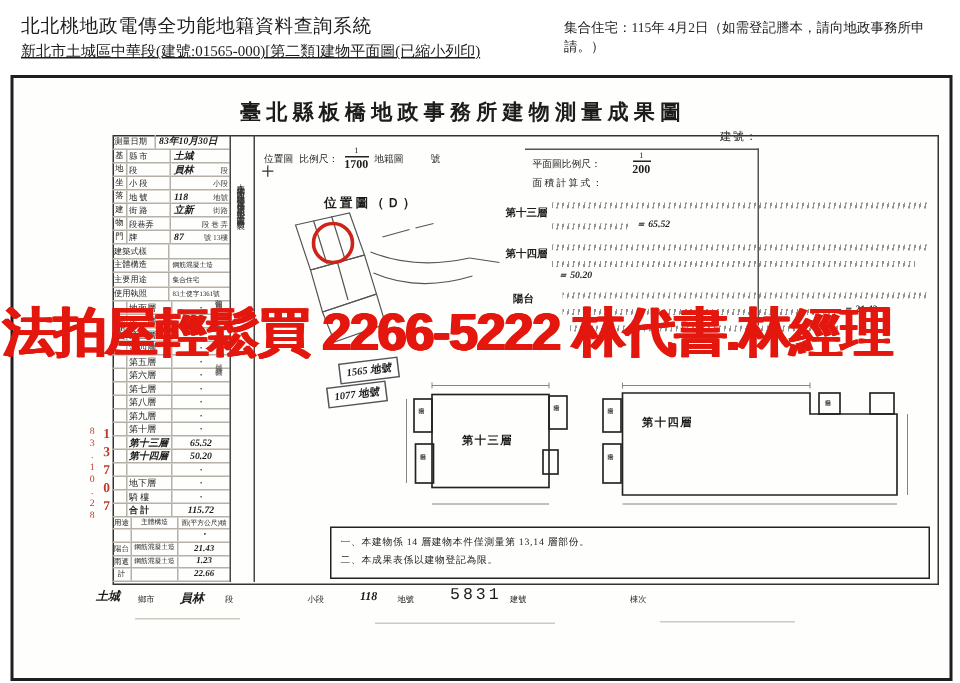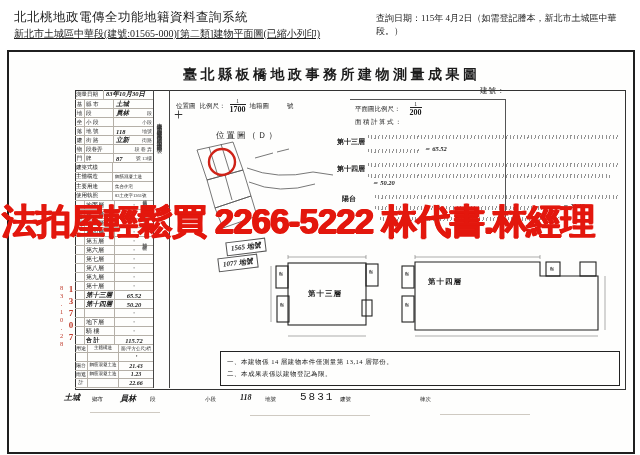--- a/index.html
+++ b/index.html
@@ -5,21 +5,21 @@
   html,body{margin:0;padding:0;}
   body{width:640px;height:455px;position:relative;overflow:hidden;background:#fff;
        font-family:"Liberation Serif",serif;color:#1c1c1c;}
   .abs{position:absolute;}
   
   .sys-title{left:14px;top:9px;font-size:12.5px;letter-spacing:.5px;}
   .date-note{left:376px;top:12px;font-size:9px;color:#222;}
   .subtitle{left:14px;top:27px;font-size:10px;text-decoration:underline;}
   
   .scan{left:7px;top:50px;width:624px;height:400px;border:2px solid #1f1f1f;background:#fefefd;}
-  .doc-title{left:160px;top:66px;font-size:14px;font-weight:bold;letter-spacing:3.5px;margin-left:23px;}
+  .doc-title{left:160px;top:66px;font-size:14px;font-weight:bold;letter-spacing:3.5px;}
   .bno-label{left:480px;top:86px;font-size:7.5px;letter-spacing:1px;}
   .form-box{left:75px;top:90px;width:549px;height:298px;border:1px solid #333;}
   
   .lp{left:75px;top:90px;width:78px;height:298px;display:flex;flex-direction:column;font-size:6px;}
   .row{display:flex;align-items:center;border-bottom:1px solid #b5b0a8;box-sizing:border-box;}
   .c-g{width:9px;align-self:stretch;border-right:1px solid #b5b0a8;text-align:center;font-size:5.5px;line-height:8px;}
   .c-label{width:26px;align-self:stretch;border-right:1px solid #b5b0a8;padding:0 1px;display:flex;align-items:center;justify-content:space-between;font-size:5.5px;}
   .c-val{flex:1;position:relative;padding-left:2px;align-self:stretch;display:flex;align-items:center;}
   .unit{position:absolute;right:1px;font-size:5px;color:#444;}
   .hw{font-weight:bold;font-size:6.5px;font-style:italic;}
@@ -42,25 +42,25 @@
   .lic-vnote{left:141px;top:196px;font-size:4.8px;color:#555;letter-spacing:1px;}
   
   .strip{left:153px;top:90px;width:17px;height:298px;border-left:1px solid #444;border-right:1px solid #444;box-sizing:border-box;}
   .strip-text{left:157px;top:118px;font-size:5.5px;color:#333;letter-spacing:1px;}
   
   .loc-head{left:176px;top:98px;font-size:6.5px;display:flex;align-items:center;gap:4px;}
   .plus-mark{left:174px;top:106px;font-size:16px;font-weight:100;color:#333;}
   .frac{display:inline-block;text-align:center;vertical-align:middle;}
   .frac .n{display:block;font-size:5.5px;border-bottom:1px solid #222;padding:0 3px;line-height:6px;}
   .frac .d{display:block;font-size:8px;font-weight:bold;line-height:9px;}
-  .plan-head{left:355px;top:101px;font-size:6.5px;display:flex;align-items:center;gap:9px;}
+  .plan-head{left:355px;top:101px;font-size:6.5px;display:flex;align-items:center;gap:21px;}
   .calc-label{left:355px;top:118px;font-size:6.5px;letter-spacing:1.5px;}
   .cellline-h{left:350px;top:99px;width:156px;height:1px;background:#555;}
   .cellline-v{left:505px;top:99px;width:1px;height:118px;background:#555;}
-  .loc-caption{left:216px;top:130px;font-size:8.5px;font-weight:normal;letter-spacing:2px;}
+  .loc-caption{left:216px;top:130px;font-size:8.5px;font-weight:bold;letter-spacing:2px;}
   
   .calc-name{font-size:7px;font-weight:bold;}
   .squig{height:4px;background:repeating-linear-gradient(100deg,#4a4a4a 0 1px,transparent 1px 3.5px);opacity:.6;}
   .calc-res{font-size:6.5px;font-weight:bold;font-style:italic;}
   
   .lot-stamp{border:1px solid #555;height:12px;line-height:12px;font-size:7px;font-weight:bold;font-style:italic;padding:0 4px;transform:rotate(-7deg);background:rgba(255,255,255,.7);white-space:nowrap;}
   .red-stamp{color:#bf3a2b;left:58px;top:284px;display:flex;gap:1px;}
   .red-stamp .d1{font-size:6.5px;letter-spacing:1px;}
   .red-stamp .d2{font-size:9px;font-weight:bold;letter-spacing:2px;}
   .watermark{left:2px;top:198px;width:638px;font-size:35px;font-weight:bold;color:#e3170d;
@@ -74,21 +74,21 @@
   .ft-bno{font-size:11px;letter-spacing:2px;font-family:"Liberation Mono",monospace;}
   .balc{font-size:4px;line-height:4.5px;color:#222;letter-spacing:0;}
   .plan-label{font-size:7.5px;font-weight:bold;letter-spacing:1px;}
   .scan-artifact{background:#cfcac2;height:1px;}
   svg{display:block;}
 </style>
 </head>
 <body>
 
 <div class="abs sys-title">北北桃地政電傳全功能地籍資料查詢系統</div>
-<div class="abs date-note">查詢日期：115年 4月2日（如需登記謄本，新北市土城區中華段。）</div>
+<div class="abs date-note">集合住宅：115年 4月2日（如需登記謄本，請向地政事務所申請。）</div>
 <div class="abs subtitle">新北市土城區中華段(建號:01565-000)[第二類]建物平面圖(已縮小列印)</div>
 
 <div class="abs scan"></div>
 
 <div class="abs doc-title">臺北縣板橋地政事務所建物測量成果圖</div>
 <div class="abs bno-label">建號：</div>
 
 <div class="abs form-box"></div>
 
 <div class="abs lp">

